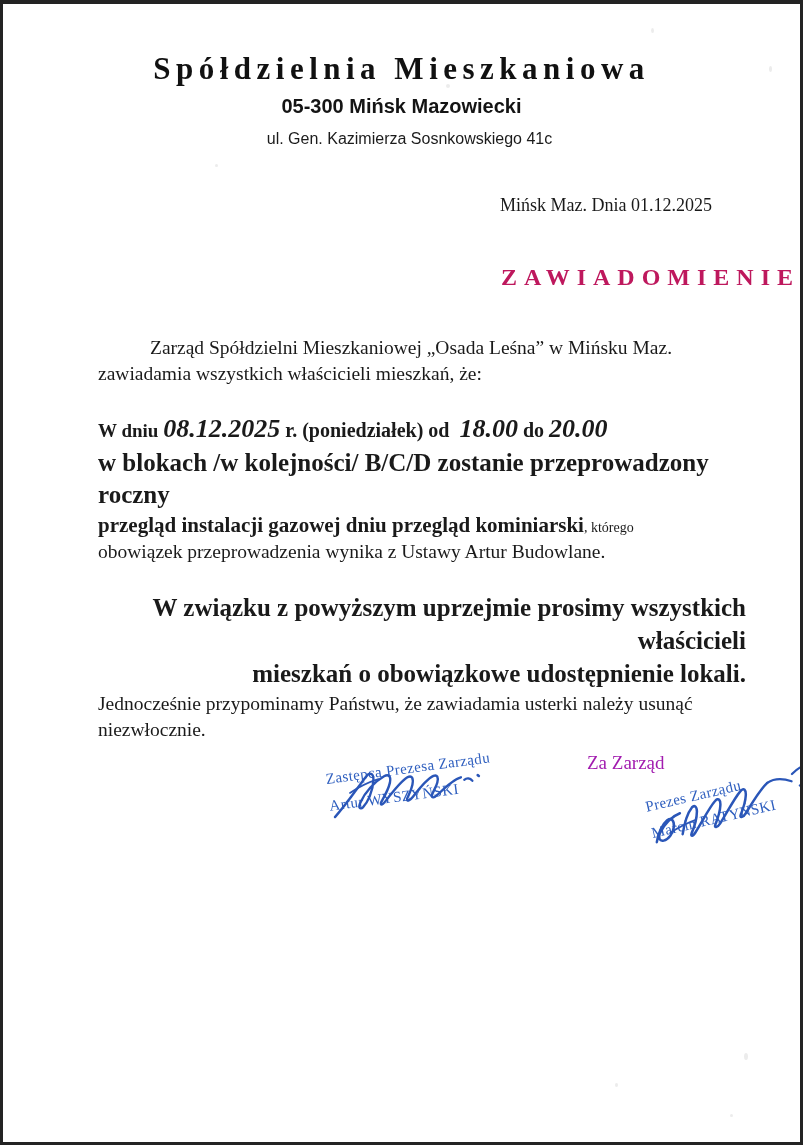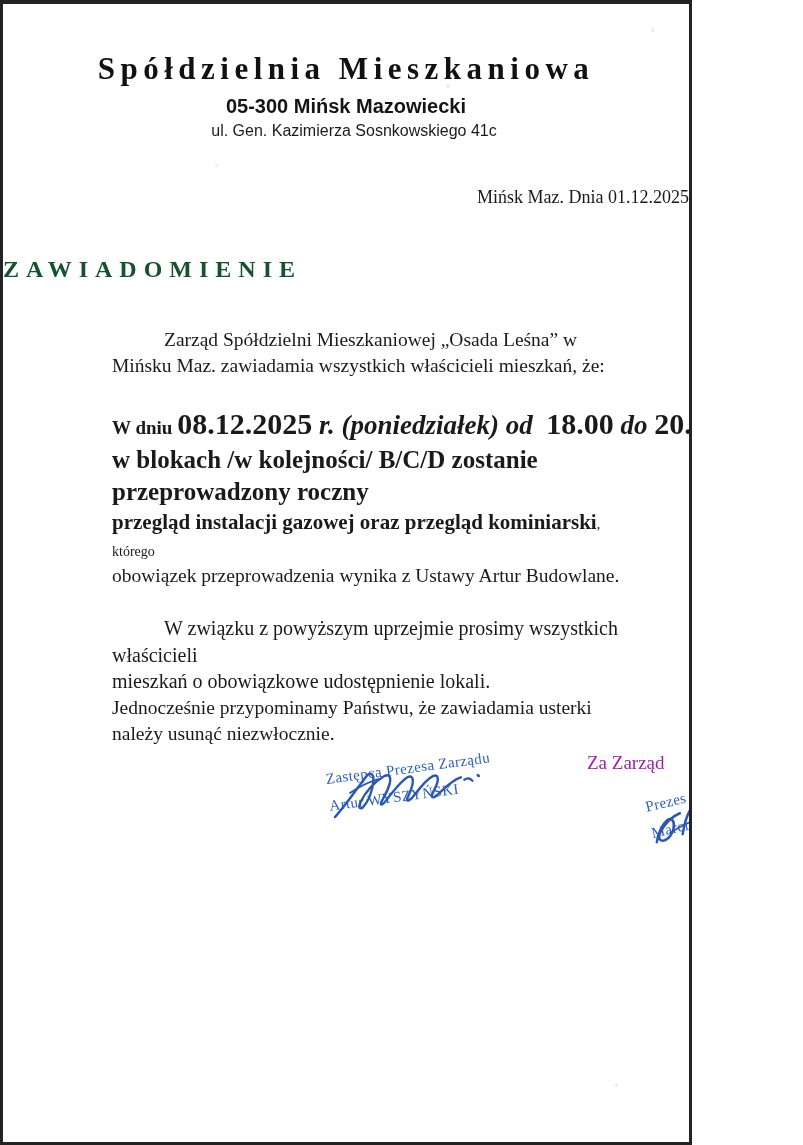--- a/index.html
+++ b/index.html
@@ -7,21 +7,21 @@
     padding: 0;
     background: #ffffff;
   }
   body {
     font-family: "Liberation Serif", serif;
     color: #1a1a1a;
   }
 
   #page {
     position: relative;
-    width: 692px;
+    width: 803px;
     height: 1145px;
     background: #ffffff;
     overflow: hidden;
     box-sizing: border-box;
     border-top: 4px solid #232323;
     border-bottom: 3px solid #232323;
     border-left: 3px solid #232323;
     border-right: 3px solid #232323;
   }
 
@@ -49,53 +49,53 @@
   }
   .hdr-city {
     margin-top: 8px;
     font-family: "Liberation Sans", sans-serif;
     font-weight: bold;
     font-size: 20px;
     color: #141414;
     line-height: 1.25;
   }
   .hdr-street {
-    margin-top: 2px;
+    margin-top: 10px;
     font-family: "Liberation Sans", sans-serif;
     font-weight: normal;
     font-size: 16px;
     color: #1b1b1b;
     line-height: 1.25;
     padding-left: 16px;
   }
 
   
   .placedate {
     margin-top: 46px;
+    padding-right: 88px;
     text-align: right;
     font-size: 18px;
     color: #1a1a1a;
   }
 
   
   .doc-title {
     margin-top: 48px;
-    text-align: left;
+    text-align: right;
     font-weight: bold;
     font-size: 24px;
     letter-spacing: 7px;
-    color: #14532d;
+    color: #be185d;
   }
 
   
   .body-wrap {
     margin-top: 44px;
     padding-left: 95px;
     padding-right: 54px;
-    margin-left: 14px;
   }
   .p {
     font-size: 19.5px;
     line-height: 1.33;
     margin: 0;
     color: #1a1a1a;
   }
   .p.indent {
     text-indent: 52px;
   }
@@ -108,25 +108,25 @@
   }
   .line-main1 {
     font-weight: bold;
     line-height: 1.26;
     white-space: nowrap;
   }
   .t-wdniu {
     font-size: 19px;
   }
   .t-date {
-    font-size: 30px;
+    font-size: 26px;
+    font-style: italic;
   }
   .t-r {
-    font-size: 27px;
-    font-style: italic;
+    font-size: 20px;
   }
   .line-main2 {
     font-weight: bold;
     font-size: 25px;
     line-height: 1.3;
     margin-top: 1px;
   }
   .line-main3 {
     font-size: 21px;
     font-weight: bold;
@@ -138,23 +138,24 @@
   }
   .line-main4 {
     font-size: 19.5px;
     line-height: 1.33;
   }
 
   .block-req {
     margin-top: 26px;
   }
   .req-bold {
-    font-weight: normal;
-    font-size: 20px;
+    font-weight: bold;
+    font-size: 25px;
     line-height: 1.33;
+    text-align: right;
   }
   .req-bold .ind {
     display: inline-block;
     width: 52px;
   }
   .block-tail {
     margin-top: 0;
   }
 
   
@@ -240,21 +241,21 @@
   <div class="body-wrap">
 
     <p class="p indent p-intro">Zarząd Spółdzielni Mieszkaniowej „Osada Leśna”  w Mińsku Maz. zawiadamia wszystkich właścicieli mieszkań, że:</p>
 
     <div class="block-main">
       <div class="line-main1">
         <span class="t-wdniu">W dniu</span><span class="t-wdniu">&nbsp;</span><span class="t-date">08.12.2025</span><span class="t-r">&nbsp;</span><span class="t-r">r. (poniedziałek) od</span><span class="t-r">&nbsp;&nbsp;</span><span class="t-date">18.00</span><span class="t-r">&nbsp;</span><span class="t-r">do</span><span class="t-r">&nbsp;</span><span class="t-date">20.00</span>
       </div>
       <div class="line-main2">w blokach /w kolejności/ B/C/D zostanie przeprowadzony roczny</div>
       <div class="line-main3">
-        <span>przegląd instalacji gazowej oraz przegląd kominiarski</span><span class="t-reg">, którego</span>
+        <span>przegląd instalacji gazowej dniu przegląd kominiarski</span><span class="t-reg">, którego</span>
       </div>
       <div class="line-main4">obowiązek przeprowadzenia wynika z  Ustawy Artur Budowlane.</div>
     </div>
 
     <div class="block-req">
       <div class="req-bold"><span class="ind"></span><span>W związku z powyższym uprzejmie prosimy wszystkich właścicieli</span></div>
       <div class="req-bold">mieszkań o obowiązkowe udostępnienie lokali.</div>
       <p class="p block-tail">Jednocześnie przypominamy Państwu, że zawiadamia  usterki należy usunąć niezwłocznie.</p>
     </div>
 

